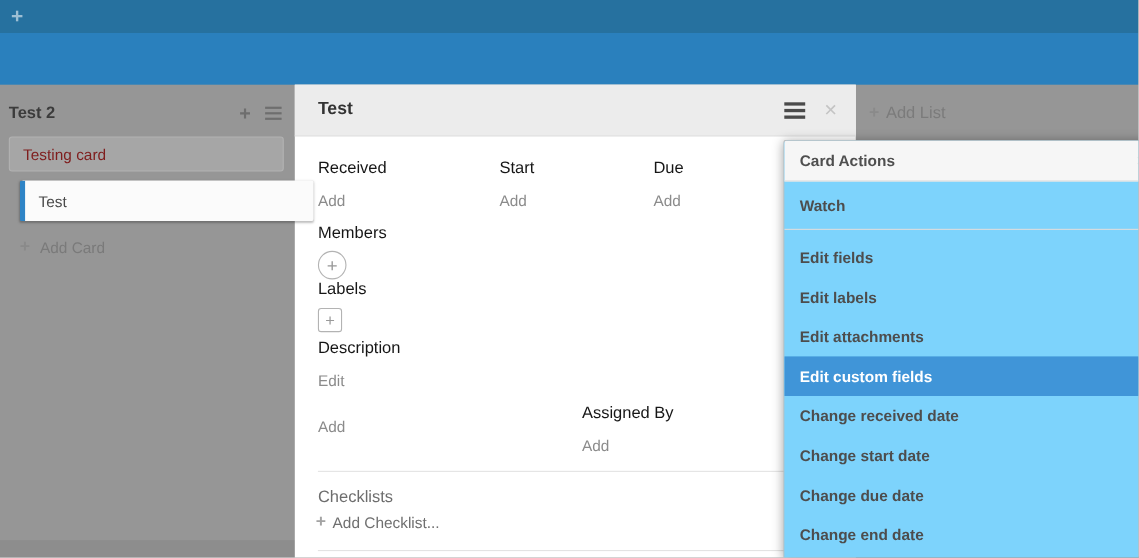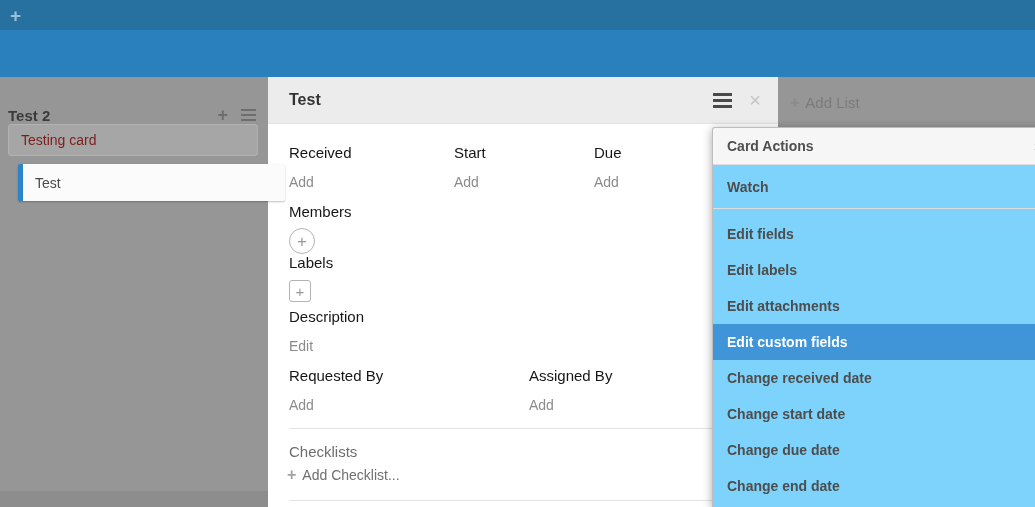--- a/index.html
+++ b/index.html
@@ -12,21 +12,21 @@
   .topbar { position:absolute; left:0; top:0; width:1035px; height:30px;
             background:var(--topbar,#26719f); display:flex; align-items:center; padding:0 10px; }
   .topbar-plus { color:rgba(255,255,255,.55); font-size:19px; font-weight:bold; cursor:pointer; line-height:1; }
   .boardbar { position:absolute; left:0; top:30px; width:1035px; height:47px;
               background:var(--board-header,#2a80bd); }
 
   
   .list-column { position:absolute; left:0; top:77px; width:268px; height:430px; z-index:3; }
   .list-column::after { content:''; position:absolute; left:0; bottom:0; width:100%; height:16px;
                         background:rgba(0,0,0,.06); }
-  .list-header { height:47px; display:flex; align-items:flex-end; padding:4px 12px 0 8px; }
+  .list-header { height:47px; display:flex; align-items:center; padding:4px 12px 0 8px; }
   .list-title { flex:1; font-size:15px; font-weight:bold; color:#3b3b3b; }
   .list-icon-plus { color:#6e6e6e; font-size:18px; font-weight:bold; margin-right:13px; cursor:pointer; line-height:1; }
   .burger { display:inline-block; cursor:pointer; }
   .burger i { display:block; background:#6e6e6e; }
   .burger.small i { width:15px; height:2px; margin:3px 0; }
   .burger.big i { width:19px; height:3px; margin:3px 0; background:#4a4a4a; }
 
   .card-plain { margin:0 10px 0 8px; height:32px; display:flex; align-items:center;
                 background:#a6a6a6; border:1px solid #b2b2b2; border-radius:3px;
                 padding-left:12px; font-size:14px; color:#7f1d1d; cursor:pointer; }
@@ -119,20 +119,24 @@
           <i></i>
           <i></i>
         </span>
     </div>
     <div class="card-plain">
       <span>Testing card</span>
     </div>
     <div class="card-selected">
       <span>Test</span>
     </div>
+    <div class="add-card">
+      <span class="glyph-plus">+</span>
+      <span>Add Card</span>
+    </div>
   </div>
 
   <div class="detail-panel">
     <div class="detail-header">
       <span class="detail-title">Test</span>
       <span class="burger big">
           <i></i>
           <i></i>
           <i></i>
         </span>
@@ -173,21 +177,20 @@
       </div>
     </div>
 
     <div class="sec-desc">
       <div class="fld-label">Description</div>
       <div class="fld-action">Edit</div>
     </div>
 
     <div class="sec-req">
       <div class="c0">
-        <div class="fld-label">Requested By</div>
         <div class="fld-action">Add</div>
       </div>
       <div>
         <div class="fld-label">Assigned By</div>
         <div class="fld-action">Add</div>
       </div>
     </div>
 
     <div class="hdivider div1"></div>
     <div class="checklists-title">Checklists</div>

